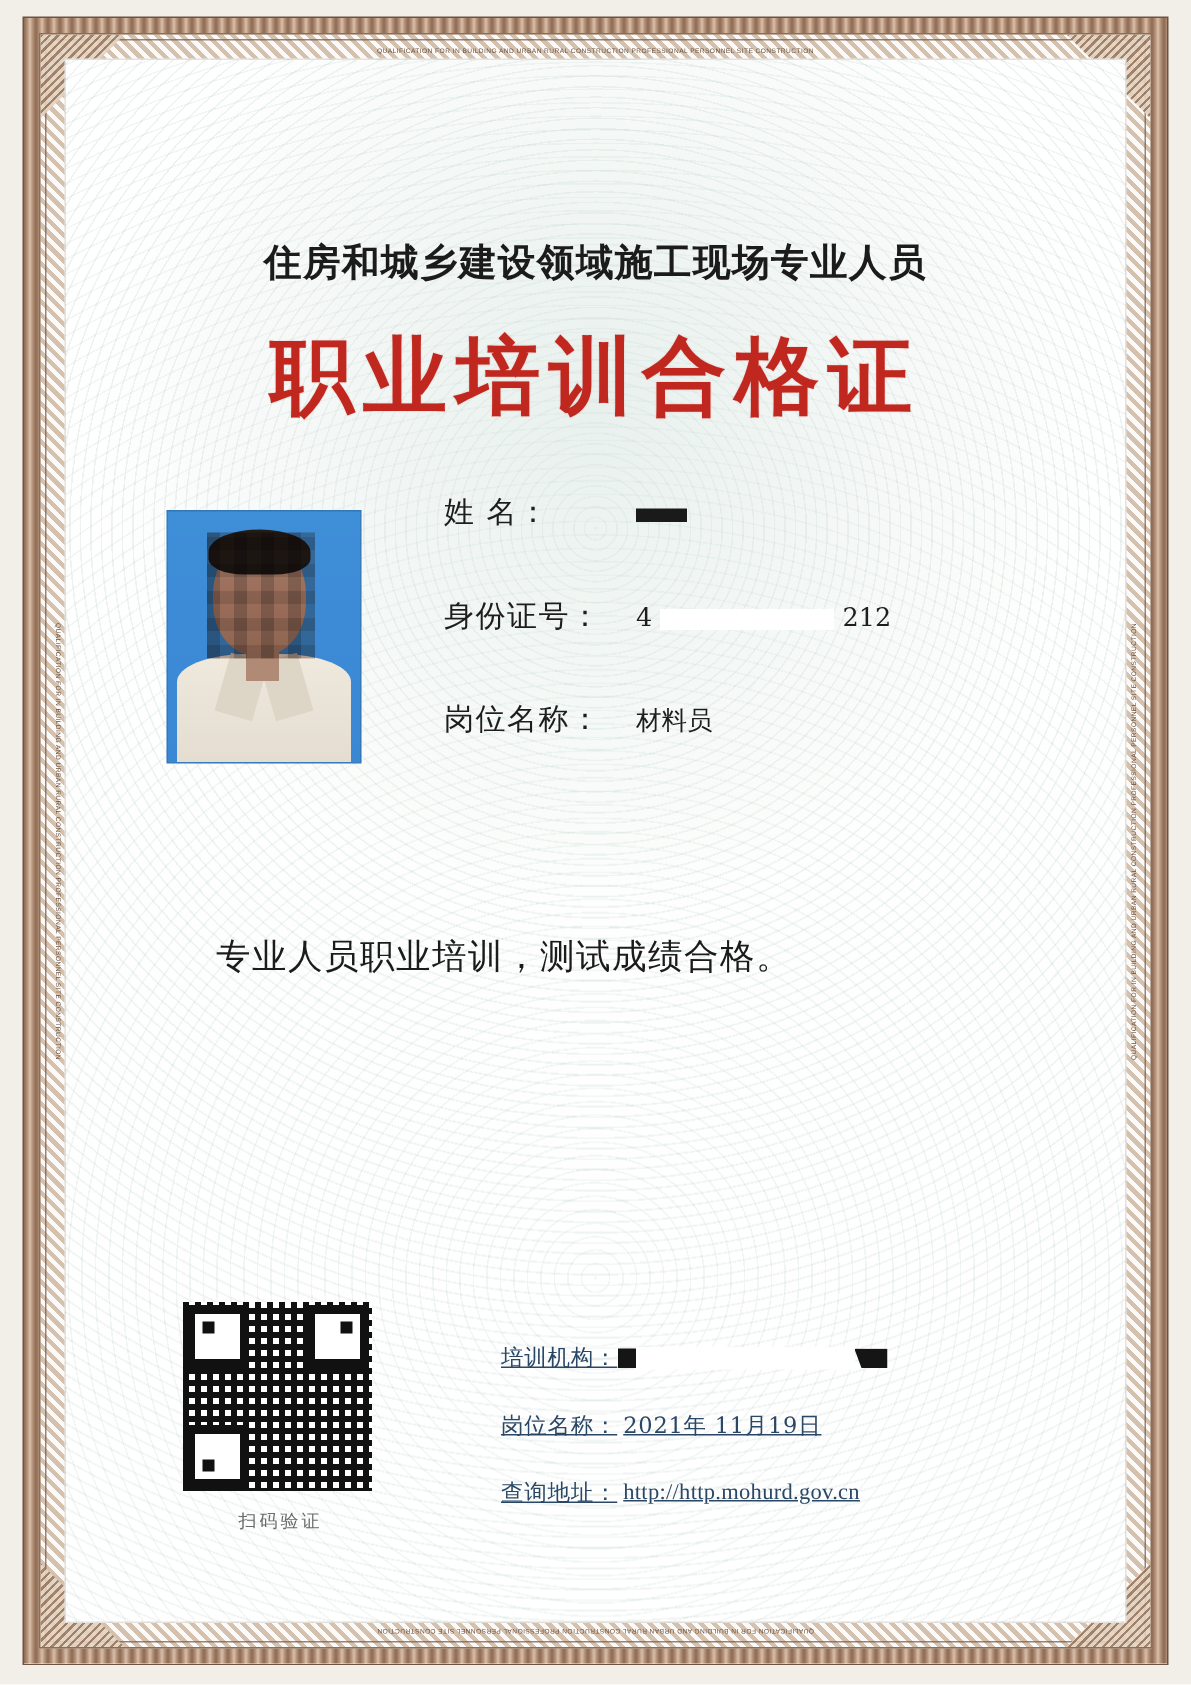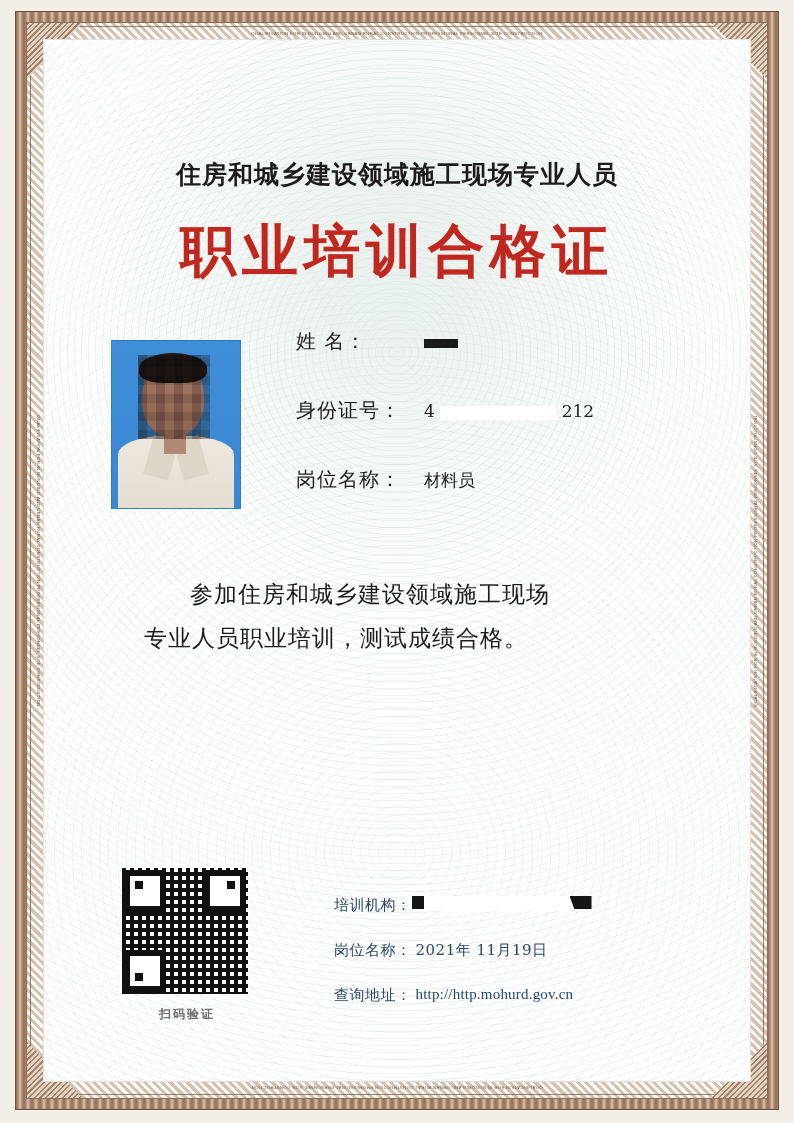--- a/index.html
+++ b/index.html
@@ -298,21 +298,20 @@
   }
   .body-text .indent { display: inline-block; width: 46px; }
 
   
   .qr-wrap {
     position: absolute;
     left: 78px;
     top: 828px;
     width: 130px;
     text-align: center;
-    font-weight: bold;
   }
   .qr {
     width: 126px;
     height: 126px;
     background-color: #ffffff;
     background-image:
       repeating-linear-gradient(0deg,
         #111 0px, #111 4px, transparent 4px, transparent 8px),
       repeating-linear-gradient(90deg,
         #111 0px, #111 4px, transparent 4px, transparent 8px);
@@ -353,23 +352,25 @@
   .footer {
     position: absolute;
     left: 290px;
     top: 856px;
     width: 380px;
     color: #2b4766;
     font-family: "DejaVu Serif", serif;
   }
   .footer-row {
     display: flex;
+    align-items: center;
     margin-bottom: 26px;
     font-size: 15px;
     letter-spacing: 0.5px;
+    text-decoration: underline;
   }
   .footer-label { white-space: nowrap; }
   .footer-value { margin-left: 4px; }
   .blackblock {
     display: inline-block;
     background: #151515;
     height: 13px;
   }
   .blackblock.b1 { width: 12px; }
   .blackblock.b2 { width: 22px; clip-path: polygon(0 0, 100% 0, 100% 100%, 22% 100%); }
@@ -444,21 +445,21 @@
       </div>
 
       <div class="field-row">
         <span class="field-label">岗位名称：</span>
         <span class="field-value">材料员</span>
       </div>
 
     </div>
 
     <div class="body-text">
-      <span class="indent"></span><span>参加住房和城乡建设领域施工现场</span><br>
+      <span class="indent"></span><br>
       <span>专业人员职业培训，测试成绩合格。</span>
     </div>
 
     <div class="qr-wrap">
       <div class="qr">
         <span class="eye3"></span>
         <span class="core1"></span>
         <span class="core2"></span>
         <span class="core3"></span>
       </div>

